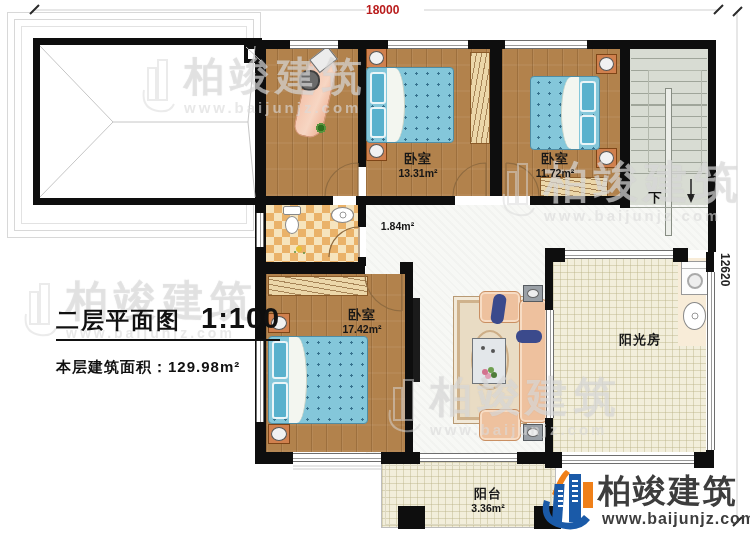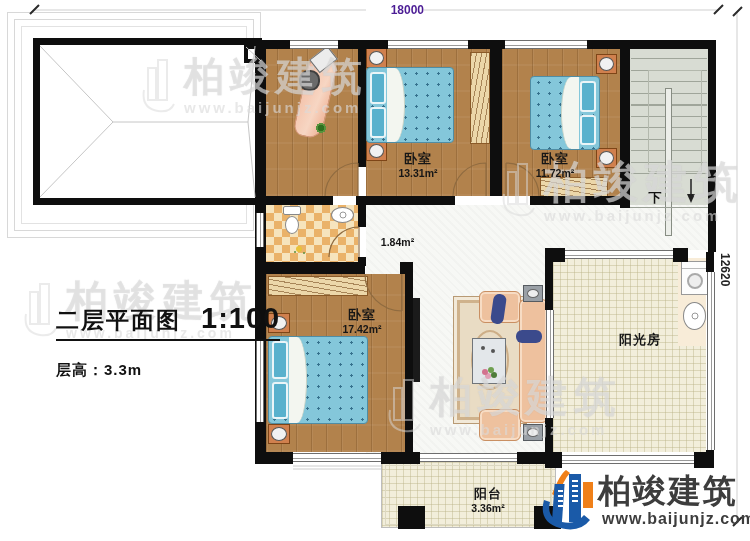--- a/index.html
+++ b/index.html
@@ -115,21 +115,21 @@
 
   
   .tblock { position:absolute; left:56px; top:302px; z-index:6; color:#111; }
   .tb-line1 { border-bottom:2px solid #111; padding-bottom:3px; white-space:nowrap; }
   .tb-title { font-size:23px; font-weight:bold; letter-spacing:2px; }
   .tb-scale { font-size:29px; font-weight:bold; margin-left:20px; letter-spacing:1px; }
   .tb-area { margin-top:17px; font-size:15px; font-weight:bold; letter-spacing:1px; }
   .tb-height { margin-top:20px; font-size:15px; font-weight:bold; letter-spacing:1px; }
 
   
-  .dim-top { position:absolute; left:366px; top:3px; width:58px; text-align:right; font-size:12px; font-weight:bold; color:#4c1d95; background:#fff; z-index:6; }
+  .dim-top { position:absolute; left:366px; top:3px; width:58px; text-align:left; font-size:12px; font-weight:bold; color:#b91c1c; background:#fff; z-index:6; }
   .dim-right { position:absolute; left:718px; top:250px; writing-mode:vertical-rl; font-size:12px; font-weight:bold; color:#222; background:#fff; padding:3px 0; z-index:6; }
 
   
   .wm { position:absolute; display:flex; align-items:flex-start; gap:8px; z-index:5; pointer-events:none; }
   .wm .wm-co { font-weight:bold; color:rgba(222,222,222,0.62); letter-spacing:6px; line-height:1; text-shadow:0 0 1px rgba(150,150,150,0.25); }
   .wm .wm-url { font-weight:bold; color:rgba(218,218,218,0.62); letter-spacing:3px; margin-top:3px; }
   .wm svg { opacity:0.5; }
 
   
   .logo { position:absolute; left:528px; top:460px; width:222px; height:78px; z-index:7; }
@@ -301,40 +301,40 @@
 
   <div class="rlabel" style="left:378px; top:151px; width:80px;">
     <span class="nm">卧室</span>
     <span class="ar">13.31m²</span>
   </div>
   <div class="rlabel" style="left:515px; top:151px; width:80px;">
     <span class="nm">卧室</span>
     <span class="ar">11.72m²</span>
   </div>
   <div class="down-label">下</div>
-  <div class="rlabel" style="left:370px; top:236px; width:55px;">
+  <div class="rlabel" style="left:370px; top:220px; width:55px;">
     <span class="ar">1.84m²</span>
   </div>
   <div class="rlabel" style="left:322px; top:307px; width:80px;">
     <span class="nm">卧室</span>
     <span class="ar">17.42m²</span>
   </div>
   <div class="rlabel" style="left:600px; top:332px; width:80px;">
     <span class="nm">阳光房</span>
   </div>
   <div class="rlabel" style="left:448px; top:486px; width:80px;">
     <span class="nm">阳台</span>
     <span class="ar">3.36m²</span>
   </div>
 
   <div class="tblock">
     <div class="tb-line1">
       <span class="tb-title">二层平面图</span><span class="tb-scale">1:100</span>
     </div>
-    <div class="tb-height">层高：3.3m</div>
+    <div class="tb-area">本层建筑面积：129.98m²</div>
   </div>
 
   <div class="wm" style="left:140px; top:56px;">
     <svg width="36" height="58" viewBox="0 0 36 58">
         <g stroke="#d9d9d9" stroke-width="2" fill="none">
           <rect x="8" y="12" width="8" height="32"></rect>
           <rect x="18" y="4" width="9" height="40"></rect>
           <path d="M4,34 Q1,52 18,55 Q30,57 34,48"></path>
         </g>
       </svg>

